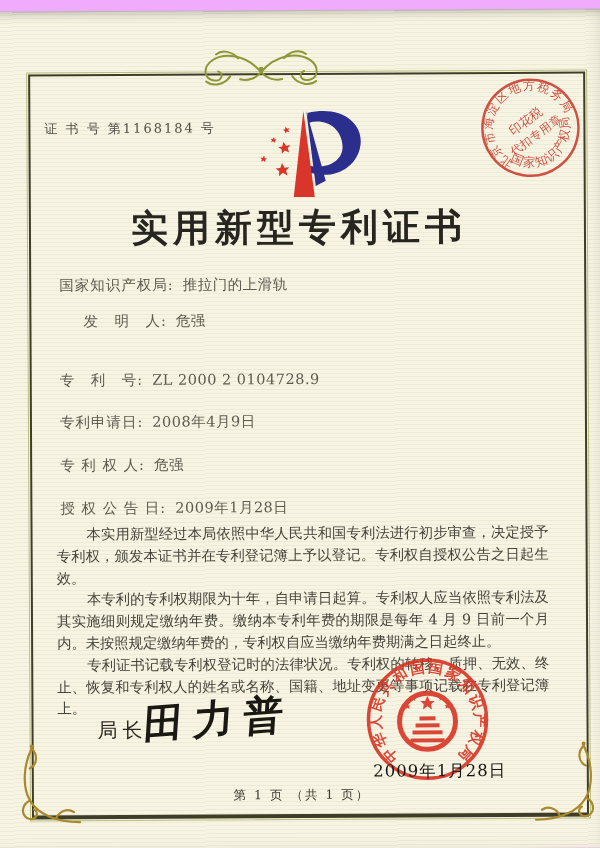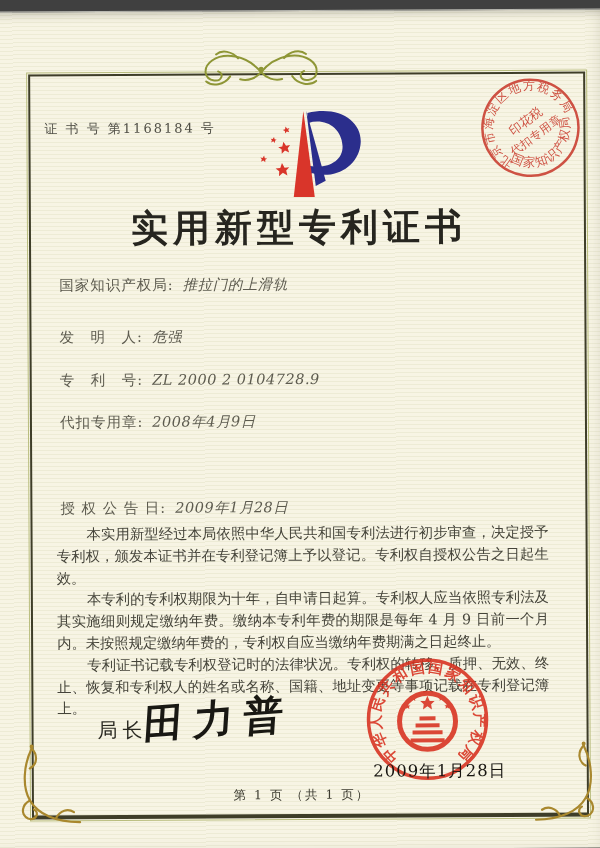--- a/index.html
+++ b/index.html
@@ -1,37 +1,37 @@
 <!DOCTYPE html>
 <html><head>
 <meta charset="utf-8">
 <style>
   html,body{margin:0;padding:0;}
   body{width:600px;height:848px;background:#e3e3df;font-family:"DejaVu Serif","Liberation Serif",serif;}
-  .canvas{position:relative;width:600px;height:848px;overflow:hidden;background:#404040;}
+  .canvas{position:relative;width:600px;height:848px;overflow:hidden;background:#f0abfc;}
   .paper{
     position:absolute;left:-8px;top:10px;width:616px;height:838px;
     background:repeating-linear-gradient(0deg,#f7f4e4 0px,#f7f4e4 3px,#edebd5 3px,#edebd5 4px);
     transform:rotate(-0.3deg);transform-origin:50% 50%;
     border-top:1px solid #b9b9b2;
     box-shadow:inset -10px 0 18px -8px rgba(120,118,100,.35), inset 0 9px 12px -9px rgba(0,0,0,.25);
   }
   .frame{
     position:absolute;left:38px;top:62px;width:553px;height:739px;
     border:2px solid #3e3d28;border-bottom-width:4px;
     outline:1px solid #b9bd7e;outline-offset:1px;
   }
   .cert-number{position:absolute;left:54px;top:108px;font-size:13px;letter-spacing:2px;color:#4f4e45;}
   .logo{position:absolute;left:240px;top:96px;width:140px;height:95px;}
   .title{position:absolute;left:0;top:192px;width:616px;text-align:center;
     font-size:37px;font-weight:700;letter-spacing:5px;color:#26251f;}
   .row{position:absolute;left:68px;font-size:14.5px;color:#5d5b4f;white-space:nowrap;}
   .row .lbl{letter-spacing:1px;}
-  .row .val{margin-left:9px;letter-spacing:.5px;font-style:italic;}
-  .r0{top:264px;} .r1{top:316px;} .r2{top:359px;} .r3{top:401px;} .r4{top:444px;} .r5{top:487px;}
+  .row .val{margin-left:9px;letter-spacing:.5px;}
+  .r0{top:264px;} .r1{top:300px;margin-left:24px;} .r2{top:359px;} .r3{top:401px;} .r4{top:444px;} .r5{top:487px;}
   .paras{position:absolute;left:64px;top:512px;width:492px;}
   .paras p{margin:0;text-indent:2.1em;font-size:14.3px;line-height:21.8px;
     text-align:justify;color:#45443a;}
   .sig-label{position:absolute;left:104px;top:705px;font-size:20px;letter-spacing:5px;color:#2b2a22;}
   .sig-name{position:absolute;left:150px;top:680px;font-size:40px;font-weight:600;
     letter-spacing:10px;color:#191813;transform:rotate(-4deg) skewX(-8deg);white-space:nowrap;}
   .seal{position:absolute;left:369px;top:644px;width:130px;height:130px;opacity:.88;z-index:5;}
   .issue-date{position:absolute;left:376px;top:750px;width:140px;text-align:center;z-index:6;
     font-size:16.5px;letter-spacing:1px;font-weight:500;color:#171511;}
   .tax-stamp{position:absolute;left:485px;top:63px;width:110px;height:110px;
@@ -95,21 +95,24 @@
     <div class="row r0">
       <span class="lbl">国家知识产权局:</span><span class="val">推拉门的上滑轨</span>
     </div>
     <div class="row r1">
       <span class="lbl">发　明　人:</span><span class="val">危强</span>
     </div>
     <div class="row r2">
       <span class="lbl">专　利　号:</span><span class="val">ZL 2000 2 0104728.9</span>
     </div>
     <div class="row r3">
-      <span class="lbl">代扣专用章:</span><span class="val">2008年4月9日</span>
+      <span class="lbl">专利申请日:</span><span class="val">2008年4月9日</span>
+    </div>
+    <div class="row r4">
+      <span class="lbl">专 利 权 人:</span><span class="val">危强</span>
     </div>
     <div class="row r5">
       <span class="lbl">授 权 公 告 日:</span><span class="val">2009年1月28日</span>
     </div>
 
     <div class="paras">
       <p>本实用新型经过本局依照中华人民共和国专利法进行初步审查，决定授予专利权，颁发本证书并在专利登记簿上予以登记。专利权自授权公告之日起生效。</p>
       <p>本专利的专利权期限为十年，自申请日起算。专利权人应当依照专利法及其实施细则规定缴纳年费。缴纳本专利年费的期限是每年 4 月 9 日前一个月内。未按照规定缴纳年费的，专利权自应当缴纳年费期满之日起终止。</p>
       <p>专利证书记载专利权登记时的法律状况。专利权的转移、质押、无效、终止、恢复和专利权人的姓名或名称、国籍、地址变更等事项记载在专利登记簿上。</p>
     </div>

